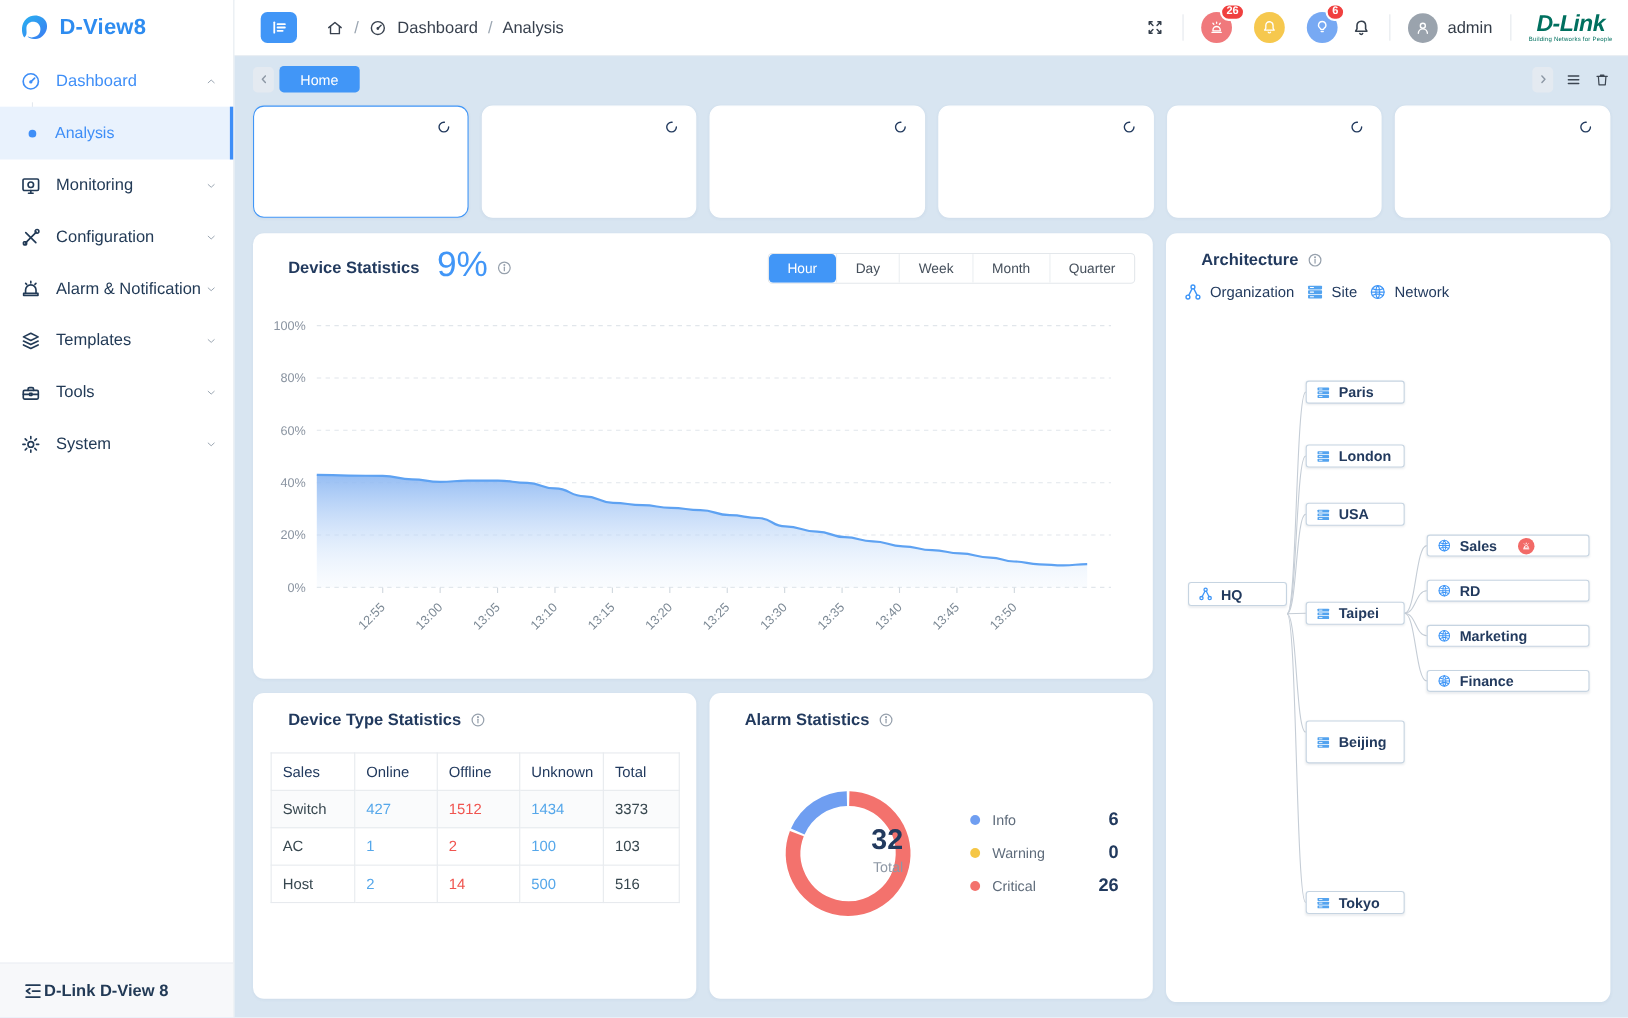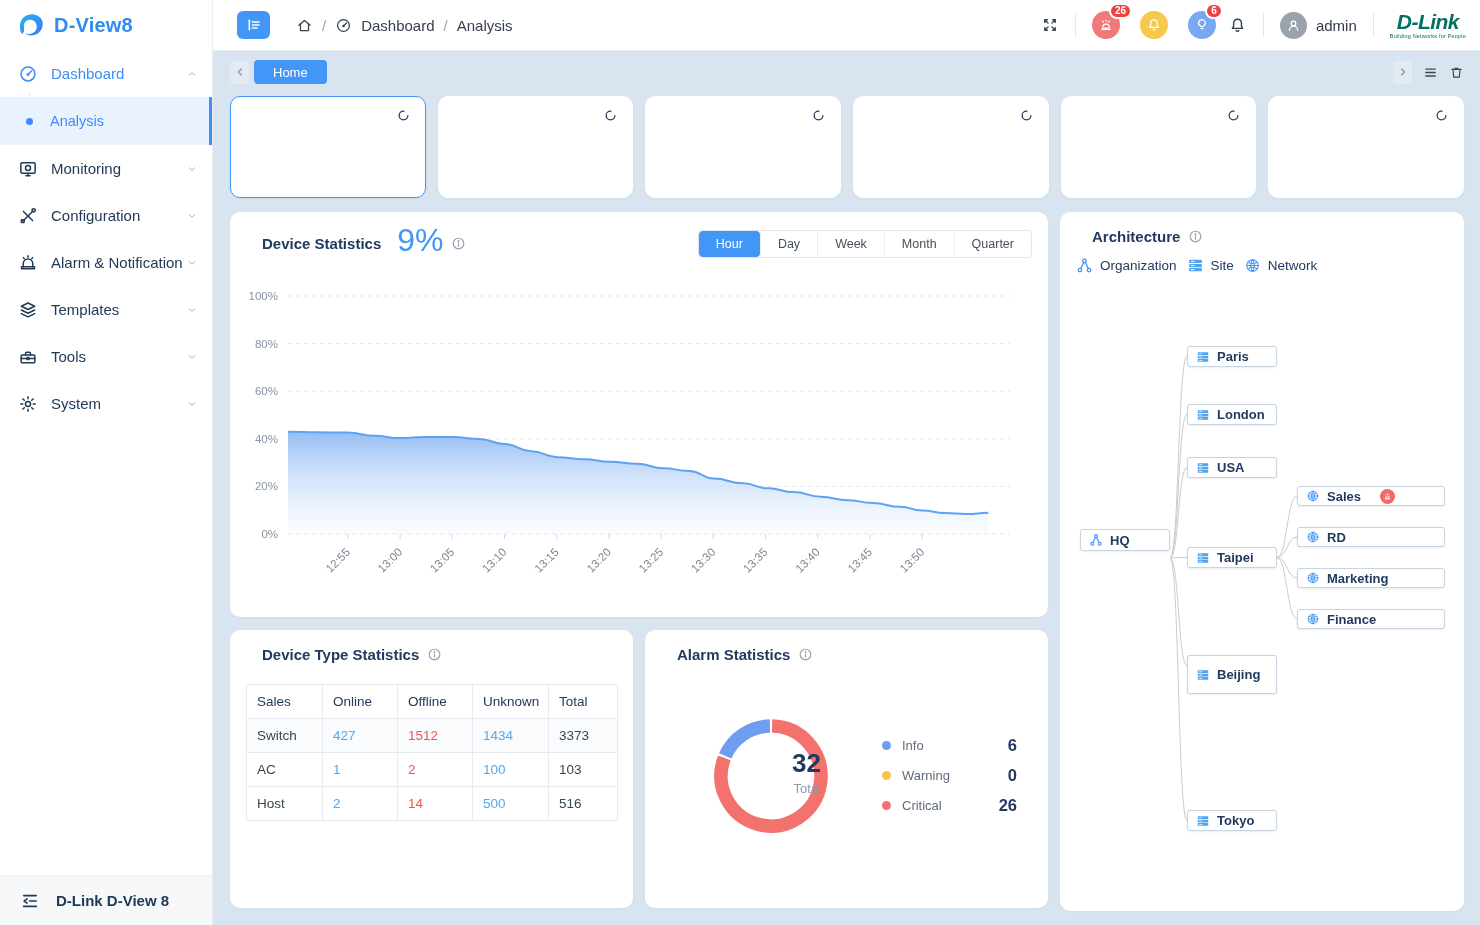--- a/index.html
+++ b/index.html
@@ -17,21 +17,21 @@
   .nav-item .chev { margin-left:auto; width:12px; height:12px; color:#9aa5b1; }
   .nav-item.dash { color:#3e8ef7; }
   .nav-item.dash .nico { color:#3e8ef7; }
   .subnav { position:relative; }
   .subnav .vline { position:absolute; left:29px; top:-4px; bottom:22px; width:1px; background:#e3e8ee; }
   .sub-item { position:relative; display:flex; align-items:center; height:48px; padding-left:50px; font-size:14.5px; color:#223a56; cursor:pointer; }
   .sub-item .dot { position:absolute; left:26px; width:7px; height:7px; border-radius:50%; background:#b9c1ca; }
   .sub-item.active { background:#e9f2fd; color:#3e8ef7; }
   .sub-item.active .dot { background:#3e8ef7; }
   .sub-item.active .active-bar { position:absolute; right:0; top:0; bottom:0; width:3px; background:#3e8ef7; }
-  .sidebar-footer { position:absolute; left:0; bottom:0; width:100%; height:50px; background:#f7f8fa; border-top:1px solid #eceff3; display:flex; align-items:center; padding-left:20px; gap:16px; color:#223a56; font-size:15px; font-weight:600; cursor:pointer; }
+  .sidebar-footer { position:absolute; left:0; bottom:0; width:100%; height:50px; background:#f7f8fa; border-top:1px solid #eceff3; display:flex; align-items:center; padding-left:20px; color:#223a56; font-size:15px; font-weight:600; cursor:pointer; }
   .sidebar-footer .nico { width:20px; height:20px; }
 
   
   .header { position:absolute; left:213px; top:0; width:1267px; height:50px; background:#fff; display:flex; align-items:center; box-shadow:0 1px 0 #e9eef3; z-index:4; }
   .hamb-btn { width:33px; height:28px; margin-left:24px; background:#4196f7; border-radius:6px; display:flex; align-items:center; justify-content:center; color:#fff; cursor:pointer; }
   .hamb-btn svg { width:16px; height:16px; }
   .crumb { display:flex; align-items:center; gap:9px; margin-left:26px; color:#38414e; font-size:15px; }
   .crumb .nico { width:17px; height:17px; color:#38414e; }
   .crumb .sep { color:#9aa5b1; }
   .hdr-right { margin-left:auto; display:flex; align-items:center; margin-right:14px; }

